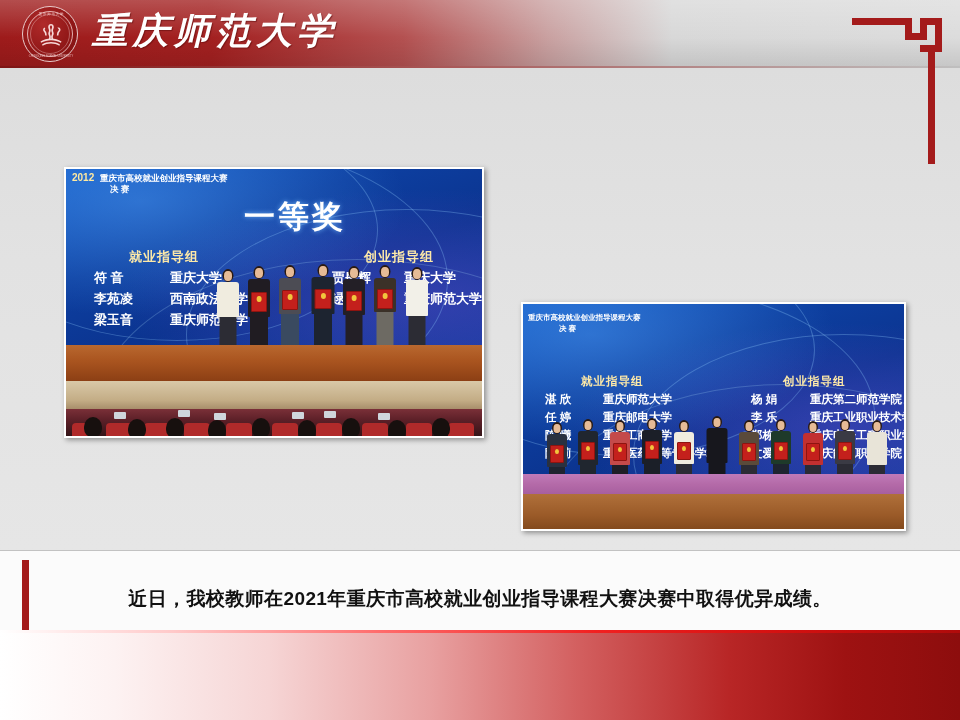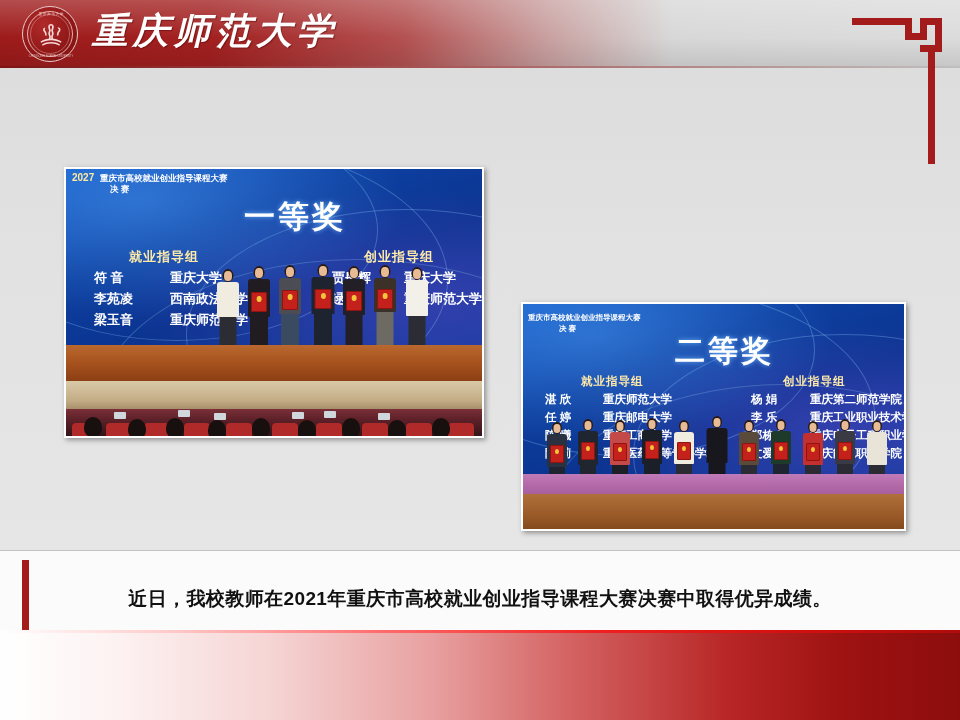--- a/index.html
+++ b/index.html
@@ -363,21 +363,21 @@
   <div class="photo photo-1">
     <div class="scr">
 
       <div class="led" style="height:180px">
         <div class="swoosh" style="left:-90px; top:-50px; width:400px; height:220px;"></div>
         <div class="swoosh" style="left:-140px; top:-30px; width:520px; height:280px;"></div>
         <div class="swoosh" style="left:120px; top:40px; width:440px; height:250px;"></div>
         <div class="swoosh" style="left:30px; top:90px; width:520px; height:300px; border-color:rgba(180,230,255,0.22);"></div>
 
         <div class="led-corner" style="left:6px; top:3px; font-size:10px;">
-          <span class="yr">2027</span>
+          <span class="yr">2012</span>
           <span class="tt" style="font-size:8.5px; margin-left:3px;">重庆市高校就业创业指导课程大赛</span>
         </div>
         <div class="led-corner tt" style="left:44px; top:15px; font-size:8.5px; color:#ffffff;">决    赛</div>
 
         <div class="led-title-cn" style="left:178px; top:27px; font-size:31px; letter-spacing:3px;">一等奖</div>
 
         <div class="led-sub" style="left:63px; top:79px; font-size:13px; letter-spacing:1px;">就业指导组</div>
         <div class="led-sub" style="left:298px; top:79px; font-size:13px; letter-spacing:1px;">创业指导组</div>
 
         <div class="led-row" style="left:28px; top:100px; font-size:13px;">符  音</div>
@@ -481,21 +481,20 @@
 
       <div class="led" style="height:170px">
         <div class="swoosh" style="left:-90px; top:-60px; width:380px; height:210px;"></div>
         <div class="swoosh" style="left:-130px; top:-20px; width:480px; height:260px;"></div>
         <div class="swoosh" style="left:110px; top:30px; width:420px; height:240px;"></div>
         <div class="swoosh" style="left:20px; top:80px; width:480px; height:280px; border-color:rgba(180,230,255,0.22);"></div>
 
         <div class="led-corner tt" style="left:5px; top:9px; font-size:7.5px; color:#ffffff;">重庆市高校就业创业指导课程大赛</div>
         <div class="led-corner tt" style="left:36px; top:20px; font-size:7.5px; color:#ffffff;">决    赛</div>
 
-        <div class="led-title-cn" style="left:152px; top:27px; font-size:30px; letter-spacing:3px;">二等奖</div>
 
         <div class="led-sub" style="left:58px; top:70px; font-size:11.5px; letter-spacing:1px;">就业指导组</div>
         <div class="led-sub" style="left:260px; top:70px; font-size:11.5px; letter-spacing:1px;">创业指导组</div>
 
         <div class="led-row" style="left:22px; top:88px; font-size:11.5px;">湛  欣</div>
         <div class="led-row" style="left:80px; top:88px; font-size:11.5px;">重庆师范大学</div>
         <div class="led-row" style="left:22px; top:106px; font-size:11.5px;">任  婷</div>
         <div class="led-row" style="left:80px; top:106px; font-size:11.5px;font-family:Liberation Serif, serif;">重庆邮电大学</div>
         <div class="led-row" style="left:22px; top:124px; font-size:11.5px;">陈  曦</div>
         <div class="led-row" style="left:80px; top:124px; font-size:11.5px;">重庆工商大学</div>

